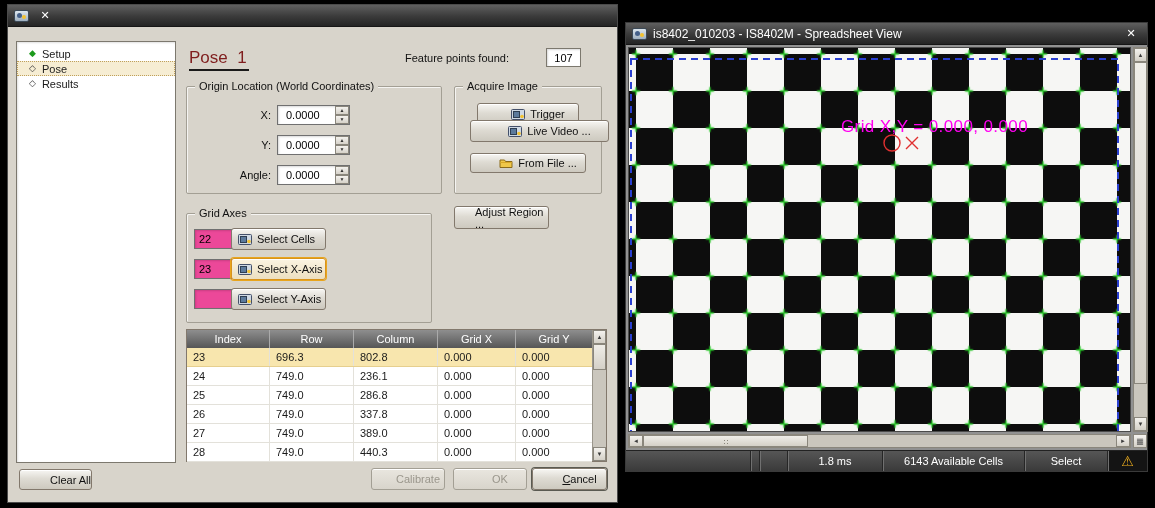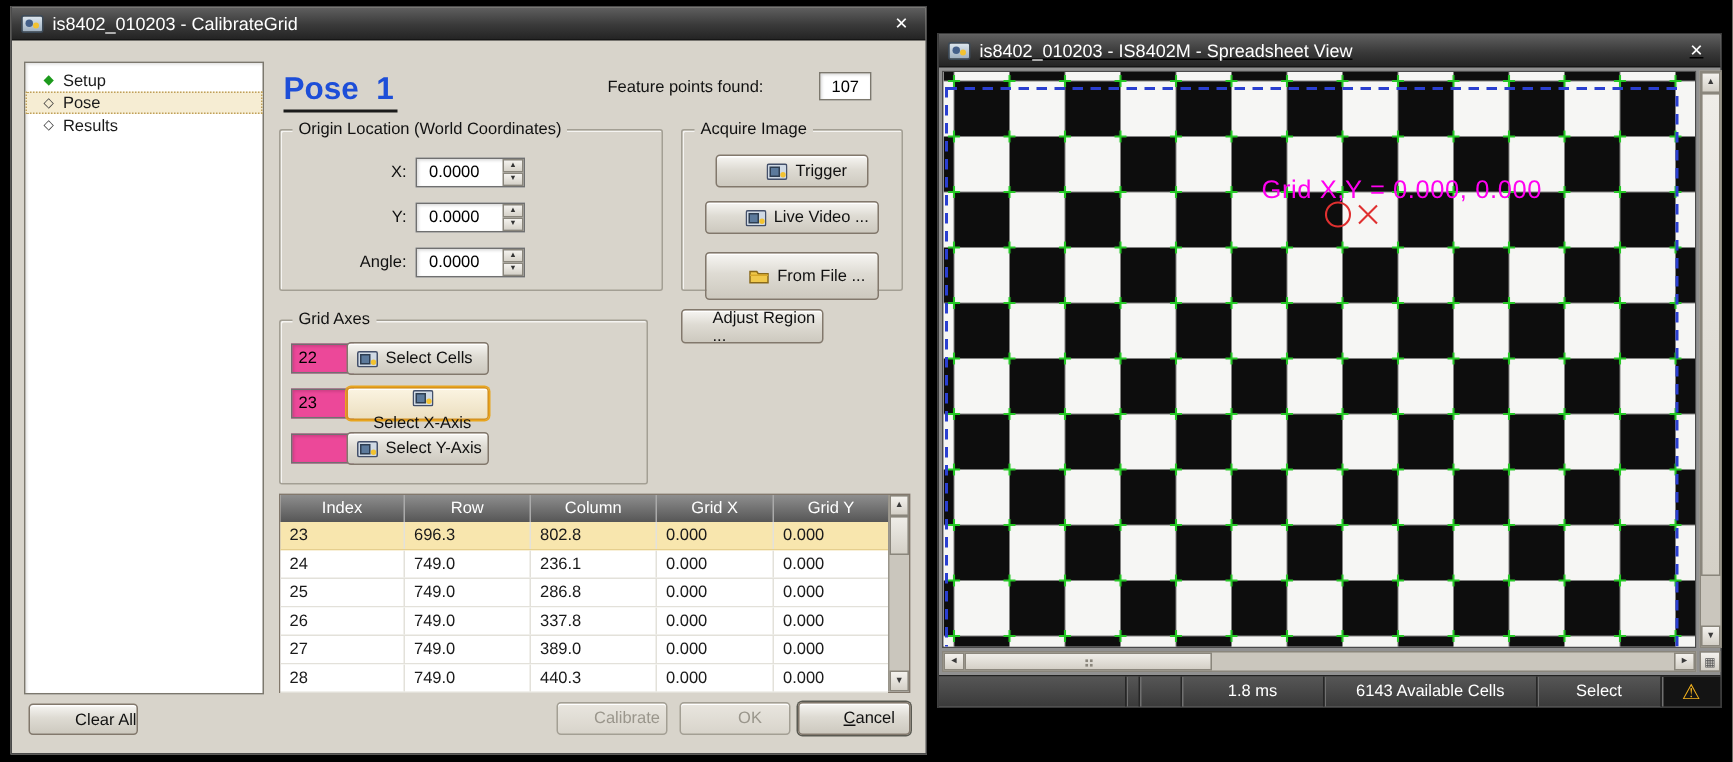--- a/index.html
+++ b/index.html
@@ -18,21 +18,21 @@
   #calib-window { left:7px; top:4px; width:611px; height:499px; background:#d8d4cb; border:1px solid #4a4a4a; }
   #calib-content { position:relative; height:475px; }
 
   .tree-panel { position:absolute; left:8px; top:14px; width:160px; height:422px; background:#fff; border:1px solid #7c786e; box-shadow:inset 1px 1px 2px rgba(0,0,0,.12); padding-top:4px; }
   .tree-item { display:flex; align-items:center; gap:6px; height:15px; padding-left:12px; font-size:11px; color:#1a1a1a; }
   .tree-item.selected { background:#f6edd3; outline:1px dotted #bfa05a; outline-offset:-1px; }
   .diamond { font-size:9px; line-height:1; }
   .d-filled { color:#1c9a1c; }
   .d-hollow { color:#3a3a3a; }
 
-  .pose-heading { position:absolute; left:181px; top:21px; font-size:21px; font-weight:bold; color:#1d4ed8; border-bottom:2px solid #1a1a1a; padding:0 2px 1px 0; white-space:pre; }
+  .pose-heading { position:absolute; left:181px; top:21px; font-size:17px; font-weight:normal; color:#7f1d1d; border-bottom:2px solid #1a1a1a; padding:0 2px 1px 0; white-space:pre; }
   .fp-label { position:absolute; left:397px; top:25px; width:136px; font-size:11px; color:#111; }
   .fp-box { position:absolute; left:538px; top:21px; width:35px; height:19px; background:#fff; border:1px solid #7c786e; box-shadow:inset 1px 1px 2px rgba(0,0,0,.15); font-size:11px; display:flex; align-items:center; justify-content:center; }
 
   .group { position:absolute; border:1px solid #a39f94; border-radius:2px; box-shadow:inset 1px 1px 0 rgba(255,255,255,.75); }
   .group-label { position:absolute; top:-7px; left:8px; background:#d8d4cb; padding:0 4px; font-size:11px; color:#111; white-space:nowrap; }
 
   #origin-group { left:178px; top:59px; width:256px; height:108px; }
   .o-row { position:absolute; height:20px; width:100%; }
   .o-label { position:absolute; left:0; width:84px; text-align:right; font-size:11px; top:4px; color:#111; }
   .num-field { position:absolute; left:90px; top:0; width:73px; height:20px; background:#fff; border:1px solid #707070; box-shadow:inset 1px 1px 2px rgba(0,0,0,.15); }
@@ -46,21 +46,21 @@
   .abtn { position:absolute;padding-left:20px; }
   .btn-ico { flex:none; }
 
   #adjust-region { left:446px; top:179px; width:95px; height:23px; }
 
   #axes-group { left:178px; top:186px; width:246px; height:110px; }
   .axis-row { position:absolute; left:0; width:100%; height:22px; }
   .axis-field { position:absolute; left:7px; top:1px; width:42px; height:20px; background:#ec4899; border:1px solid #707070; box-shadow:inset 1px 1px 2px rgba(0,0,0,.15); }
   .axis-field input { position:absolute; inset:0; width:100%; height:100%; border:0; background:transparent; outline:none; font:11px "Liberation Sans",sans-serif; padding:0 4px; }
   .axis-btn { position:absolute; left:44px; top:0; width:95px; height:22px; justify-content:flex-start; padding-left:6px; }
-  .axis-btn.active { border:1px solid #d8931c; box-shadow:0 0 0 1px #e8a51e, inset 0 1px 0 #fff; background:linear-gradient(#fbf4e2,#ecdfc0);flex-direction:column; }
+  .axis-btn.active { border:1px solid #d8931c; box-shadow:0 0 0 1px #e8a51e, inset 0 1px 0 #fff; background:linear-gradient(#fbf4e2,#ecdfc0); }
 
   .table { position:absolute; left:178px; top:302px; width:421px; height:133px; border:1px solid #82786c; background:#fff; display:flex; }
   .tgrid { width:405px; }
   .thead { display:flex; height:18px; background:linear-gradient(#8e8e8e,#565656); }
   .th { font-size:11px; color:#fff; display:flex; align-items:center; justify-content:center; border-right:1px solid #aaa; }
   .trow { display:flex; height:19px; background:#fff; border-bottom:1px solid #e3e1da; }
   .trow.selected { background:#f8e6ae; border-bottom-color:#e6cf8e; }
   .tc { font-size:11px; color:#1a1a1a; display:flex; align-items:center; padding-left:6px; border-right:1px solid #e3e1da; }
   .c0{width:83px}.c1{width:84px}.c2{width:84px}.c3{width:78px}.c4{width:76px;border-right:none}
 
@@ -77,21 +77,21 @@
 
   .foot-btn { position:absolute; top:441px; width:74px; height:22px; }
   #clear-all { left:11px; top:442px; width:73px; height:21px;justify-content:flex-end; }
   #btn-calibrate { left:363px; }
   #btn-ok { left:445px; }
   #btn-cancel { left:524px; width:75px; box-shadow:0 0 0 1px #5a5a52, inset 0 1px 0 #fff; }
   .cancel-label { display:block; }
   .cancel-label::first-letter { text-decoration:underline; }
 
   
-  #view-window { left:625px; top:22px; width:523px; height:450px; background:#919191; border:1px solid #3a3a3a;text-decoration:underline; }
+  #view-window { left:625px; top:22px; width:523px; height:450px; background:#919191; border:1px solid #3a3a3a; }
   #view-content { position:relative; height:426px; }
   .image-wrap { position:absolute; left:2px; top:2px; width:503px; height:385px; border:1px solid #4a4a4a; overflow:hidden; background:#f6f6f4; }
   .grid-label { position:absolute; left:212px; top:69px; color:#ff00f0; font-size:17px; letter-spacing:.4px; white-space:nowrap; }
 
   #view-vscroll { position:absolute; left:507px; top:2px; height:385px; border:1px solid #8a867c; }
   #view-vscroll .thumb { height:322px; }
   #view-hscroll { position:absolute; left:2px; top:389px; width:503px; border:1px solid #8a867c; }
   #view-hscroll .thumb { width:165px; position:relative; }
   #view-hscroll .thumb::after { content:""; position:absolute; left:50%; top:3px; width:6px; height:6px; margin-left:-3px;
       background:radial-gradient(circle,#8a867c 1px,transparent 1px); background-size:3px 3px; }
@@ -105,21 +105,20 @@
   .s-time { width:95px; } .s-cells { width:142px; } .s-conn { width:83px; }
   .s-warn { width:40px; background:#141414; }
   .warn-glyph { color:#f6b41e; font-size:14px; line-height:1; }
 </style>
 </head>
 <body>
 
 <div class="window" id="calib-window">
   <div class="titlebar">
     <span class="app-icon"></span>
-    <span class="title">is8402_010203 - CalibrateGrid</span>
     <span class="close-btn">✕</span>
   </div>
   <div id="calib-content">
 
     <div class="tree-panel">
       <div class="tree-item">
         <span class="diamond d-filled">◆</span>
         <span>Setup</span>
       </div>
       <div class="tree-item selected">
@@ -173,29 +172,29 @@
     <div class="group" id="acquire-group">
       <span class="group-label">Acquire Image</span>
       <div class="btn abtn" style="left:22px;top:16px;width:102px;height:22px">
         <svg class="btn-ico" width="14" height="12" viewBox="0 0 14 12">
             <rect x="0.5" y="1.5" width="13" height="10" rx="1" fill="#cfd9e4" stroke="#44506a"></rect>
             <rect x="2.5" y="3.5" width="6" height="6" fill="#5c7a9c" stroke="#2e3e52"></rect>
             <circle cx="11" cy="8.5" r="1.8" fill="#f2c230"></circle>
           </svg>
         <span>Trigger</span>
       </div>
-      <div class="btn abtn" style="left:15px;top:47px;width:116px;height:22px">
+      <div class="btn abtn" style="left:15px;top:33px;width:139px;height:22px">
         <svg class="btn-ico" width="14" height="12" viewBox="0 0 14 12">
             <rect x="0.5" y="1.5" width="13" height="10" rx="1" fill="#cfd9e4" stroke="#44506a"></rect>
             <rect x="2.5" y="3.5" width="6" height="6" fill="#5c7a9c" stroke="#2e3e52"></rect>
             <circle cx="11" cy="8.5" r="1.8" fill="#f2c230"></circle>
           </svg>
         <span>Live Video ...</span>
       </div>
-      <div class="btn abtn" style="left:15px;top:81px;width:116px;height:32px">
+      <div class="btn abtn" style="left:15px;top:66px;width:116px;height:20px">
         <svg class="btn-ico" width="14" height="12" viewBox="0 0 14 12">
             <path d="M1 3 L1 10.5 L13 10.5 L13 4.5 L6.5 4.5 L5.5 3 Z" fill="#f0c84a" stroke="#8a6a1a"></path>
             <path d="M1 5.5 L13 5.5" stroke="#d8a828"></path>
           </svg>
         <span>From File ...</span>
       </div>
     </div>
 
     <div class="btn abtn" id="adjust-region">
       <span>Adjust Region ...</span>

